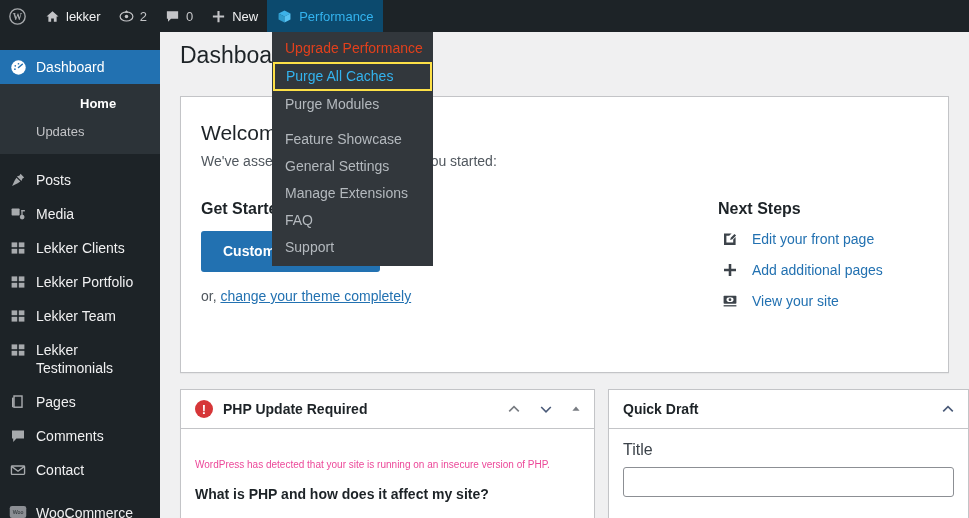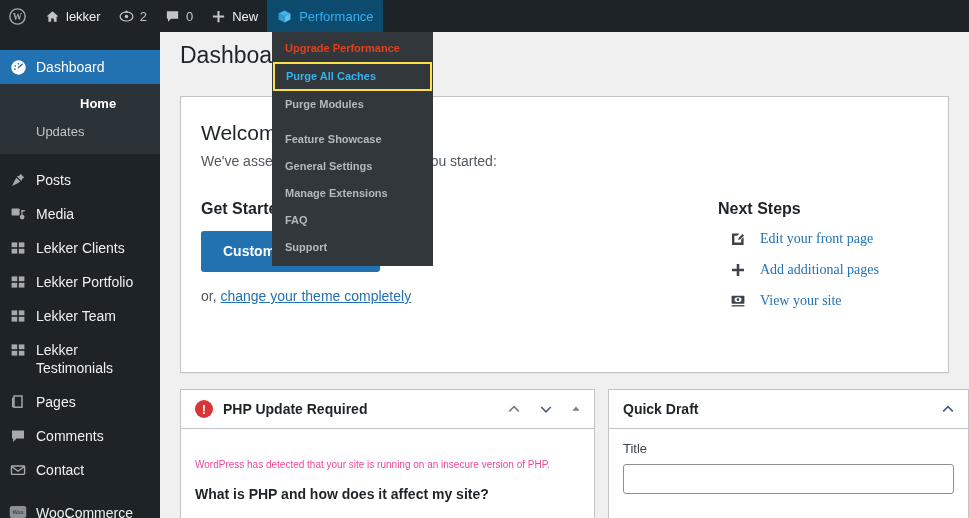--- a/index.html
+++ b/index.html
@@ -39,22 +39,22 @@
 
   
   #perf-menu {
     position: absolute; top: 32px; left: 272px; width: 161px;
     background: #32373c;
     z-index: 70;
     padding: 3px 0 5px 0;
   }
   .pm-item {
     display: block; padding: 6px 0 6px 13px;
-    font-size: 11px; color: #b4b9be; line-height: 15px;
-    cursor: pointer; white-space: nowrap; font-weight: bold;
+    font-size: 14px; color: #b4b9be; line-height: 15px;
+    cursor: pointer; white-space: nowrap;
   }
   .pm-item.upgrade { color: #e2401c; }
   .pm-item.purge-all {
     color: #33b3ef;
     border: 2px solid #fde047;
     margin: 0 1px;
     padding: 5px 0 5px 11px;
   }
   .pm-sep { height: 8px; }
 
@@ -131,21 +131,21 @@
   }
   .btn-primary {
     display: inline-block;
     background: #2271b1; color: #fff;
     border: 0; border-radius: 3px;
     padding: 12px 22px; font-size: 14px; font-weight: 600;
     cursor: pointer; line-height: 1.2;
   }
   .or-line { margin-top: 16px; font-size: 14px; color: #50575e; }
   .or-line a { color: #2271b1; text-decoration: underline; cursor: pointer; text-align: center; }
-  .next-list { list-style: none; margin: 10px; padding: 0; font-family: Liberation Serif, serif; }
+  .next-list { list-style: none; margin: 2px; padding: 0; }
   .next-list li {
     display: flex; align-items: center; gap: 12px;
     margin-bottom: 15px; font-size: 14px;
   }
   .next-list .ni { width: 20px; flex: 0 0 20px; display:flex; align-items:center; justify-content:center; color:#3c434a; }
   .next-list a { color: #2271b1; text-decoration: none; cursor: pointer; }
 
   
   #php-panel {
     position: absolute; left: 20px; top: 357px; width: 415px; height: 175px;
@@ -166,21 +166,21 @@
   .panel-head .ctrls span { cursor: pointer; display:flex; align-items:center; }
   .warn-dot {
     width: 18px; height: 18px; border-radius: 50%;
     background: #d63638; color: #fff;
     display: inline-flex; align-items: center; justify-content: center;
     font-size: 13px; font-weight: bold; line-height: 1;
   }
   .panel-body { padding: 12px 14px; }
   .panel-body p { margin: 16px 0 14px 0; font-size: 10px; line-height: 1.5; color: #ec4899; }
   .panel-body h4 { margin: 0; font-size: 14px; font-weight: 700; color: #1d2327; }
-  .qd-label { font-size: 13px; color: #3c434a; margin-bottom: 8px; }
+  .qd-label { font-size: 16px; color: #3c434a; margin-bottom: 8px; }
   .qd-input {
     display: block; width: 100%; height: 30px;
     border: 1px solid #8c8f94; border-radius: 3px; background: #fff;
     padding: 0 8px; font-family: inherit; font-size: 13px;
   }
 </style>
 </head>
 <body>
 
 <div id="app">

